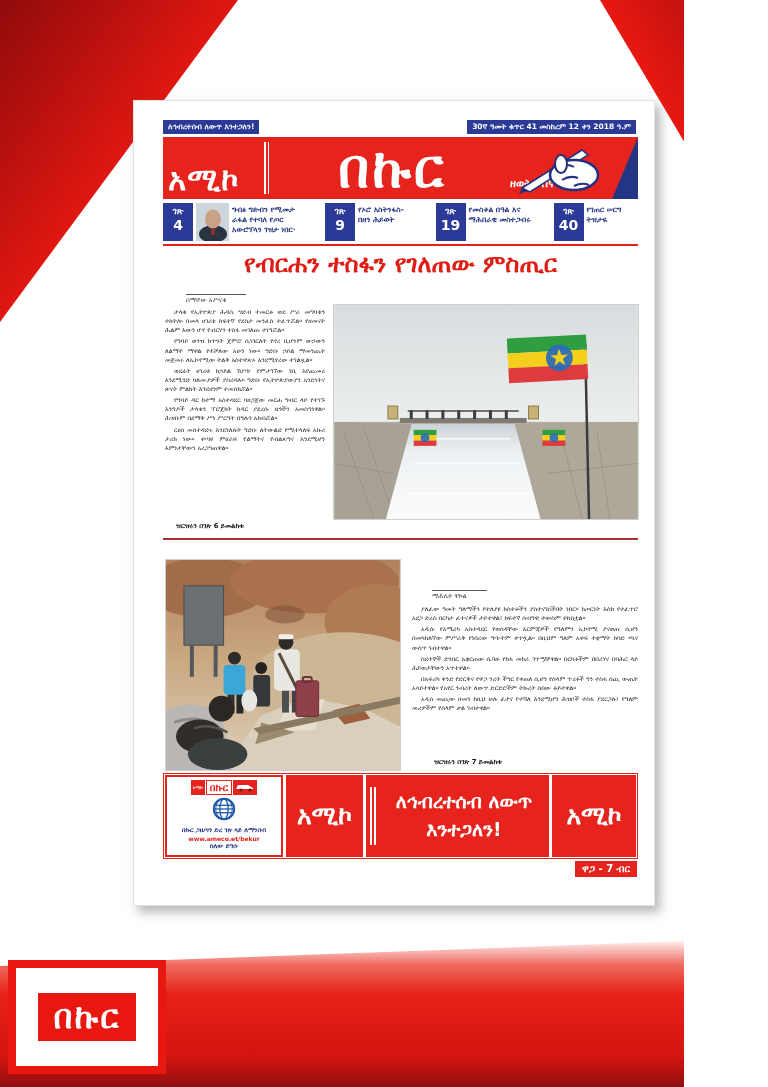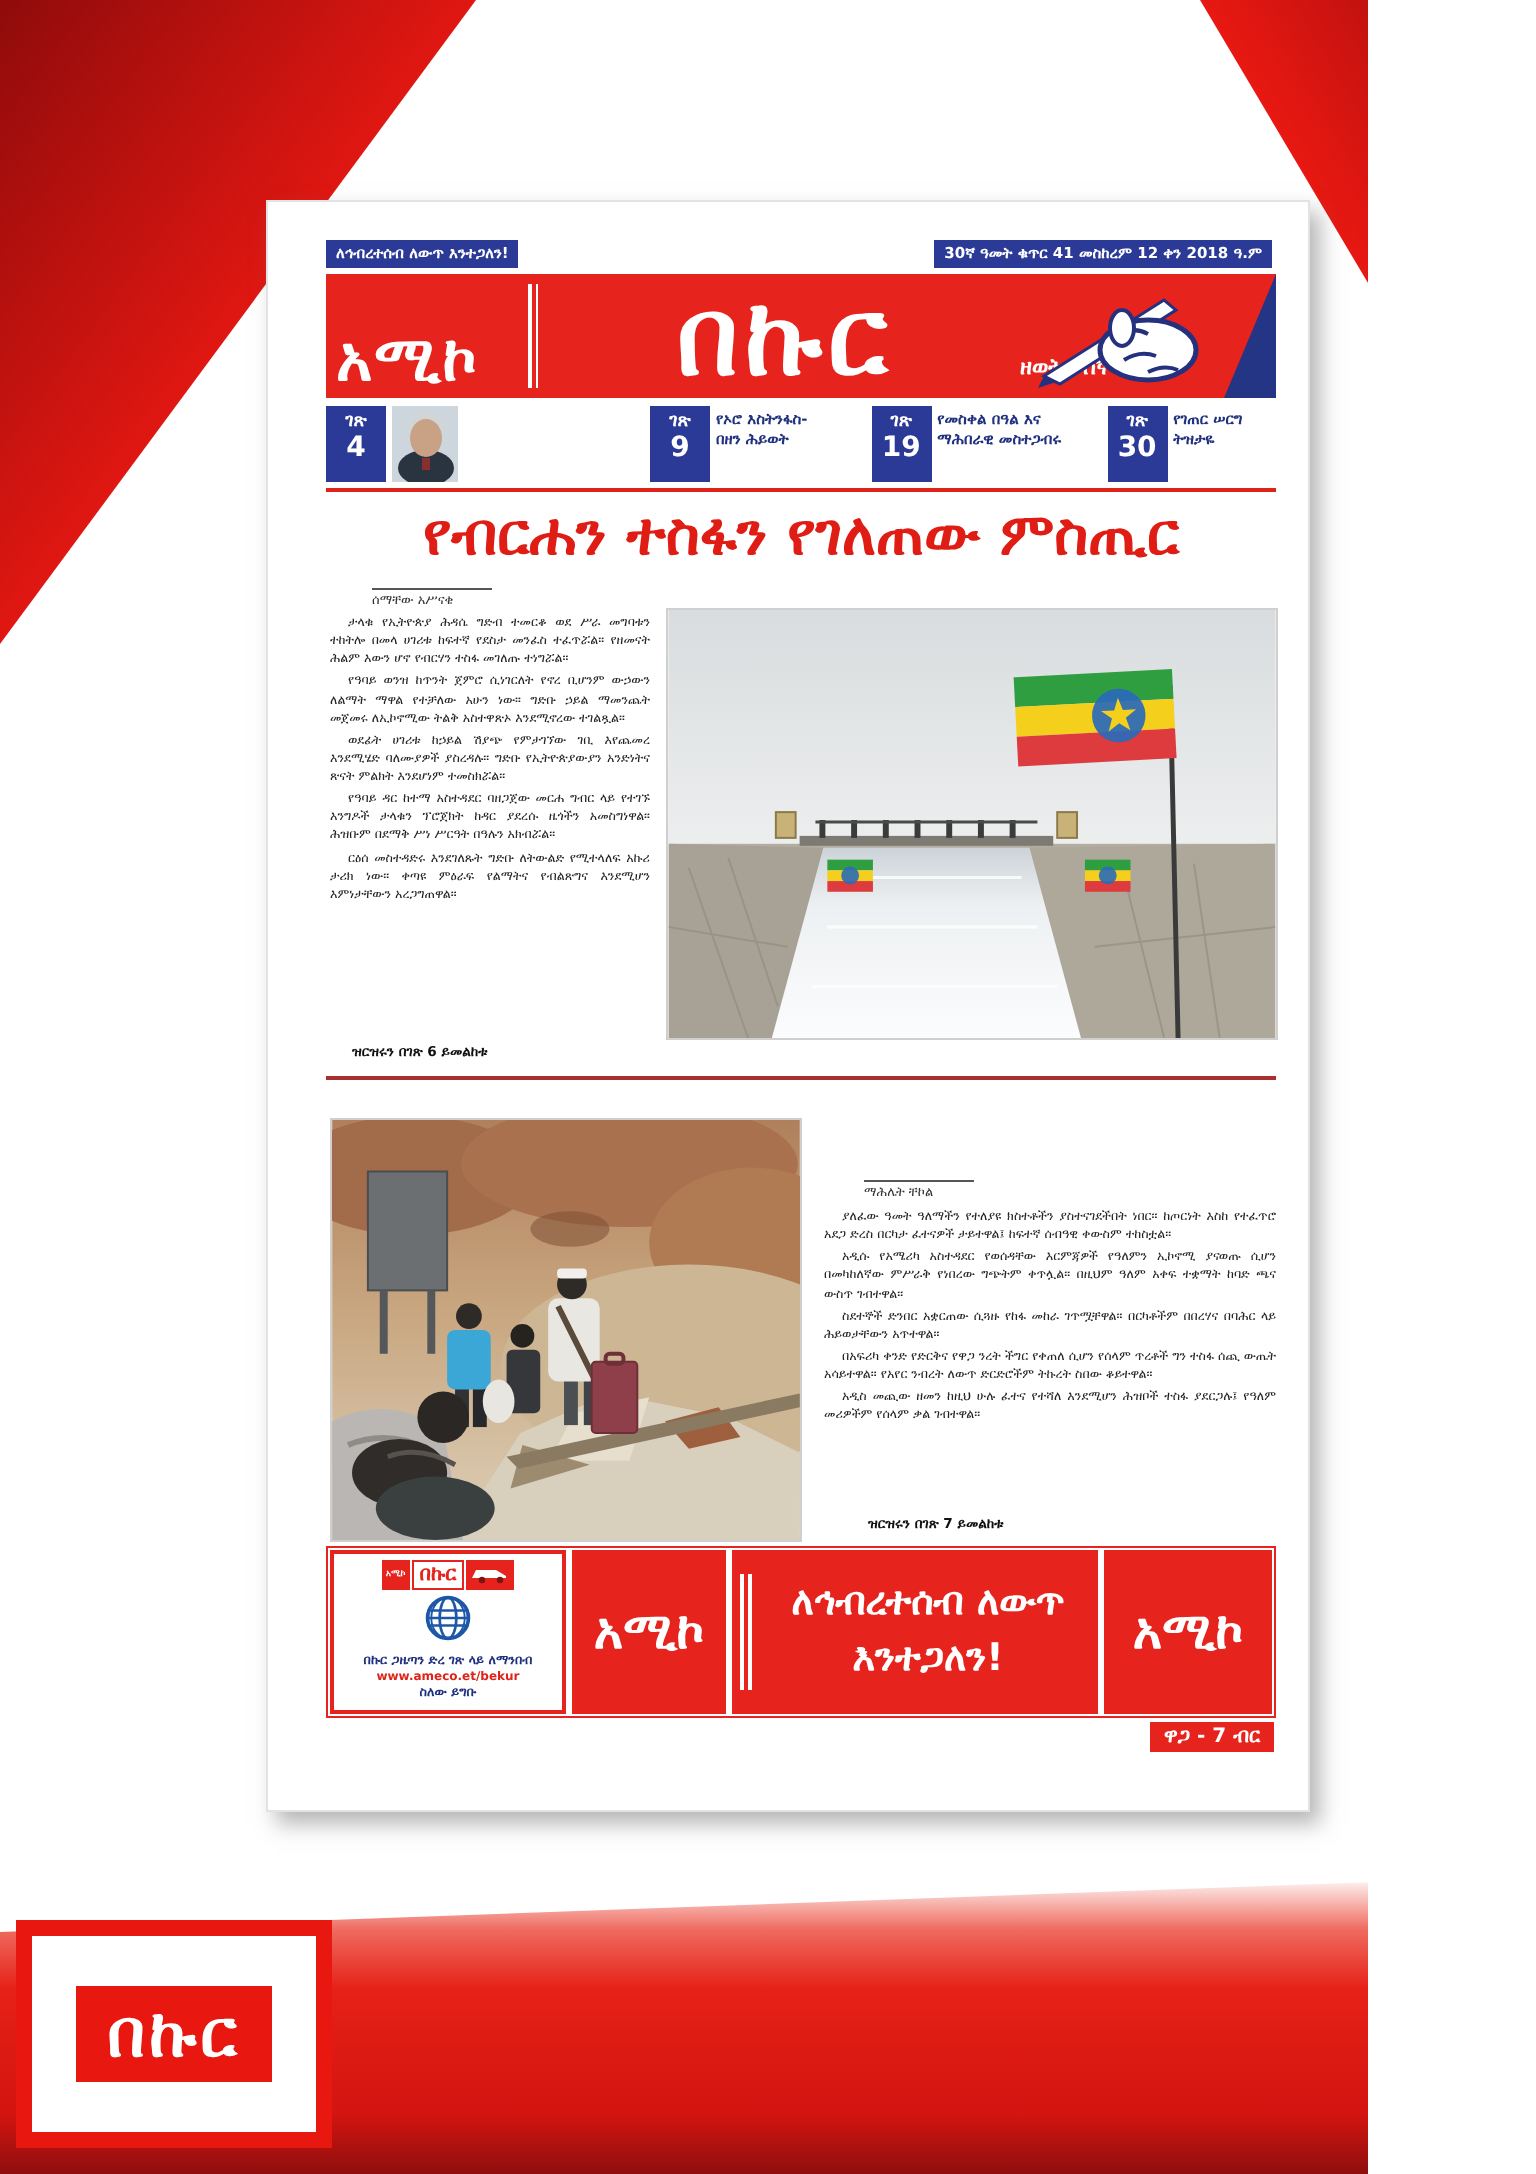--- a/index.html
+++ b/index.html
@@ -30,21 +30,21 @@
   .teaser{display:flex;gap:3px;}
   .pgbox{width:30px;height:38px;background:#2b3a96;color:#fff;text-align:center;flex:none;}
   .pg-label{font-size:9px;font-weight:bold;margin-top:3px;}
   .pg-num{font-size:14px;font-weight:800;line-height:16px;}
   .tphoto{width:33px;height:38px;flex:none;}
   .ttext{font-size:7.5px;font-weight:bold;color:#20317f;line-height:1.3;padding-top:2px;}
   .t1{width:158px;} .t2{width:102px;} .t3{width:110px;} .t4{width:92px;}
 
   .rule-top{position:absolute;left:29px;top:143px;width:475px;height:2px;background:#e02318;}
   .headline1{position:absolute;left:29px;top:149px;width:475px;text-align:center;
-             font-size:29px;font-weight:800;color:#e01d14;white-space:nowrap;}
+             font-size:24px;font-weight:800;color:#e01d14;white-space:nowrap;}
   .byline{position:absolute;font-size:6.5px;color:#333;border-top:1px solid #555;padding-top:1px;}
   .byline1{left:52px;top:193px;width:60px;}
   .bodycol{position:absolute;font-size:6.3px;line-height:1.45;color:#222;text-align:justify;overflow:hidden;}
   .bodycol p{margin:0 0 2px 0;text-indent:9px;}
   .col1{left:31px;top:206px;width:160px;height:212px;}
   .cont-note{position:absolute;font-size:6.8px;font-weight:bold;color:#111;}
   .cont1{left:42px;top:421px;}
   .photo-frame{position:absolute;border:1px solid #cfcfcf;background:#eee;overflow:hidden;}
   .photo1{left:199px;top:203px;width:306px;height:216px;}
 
@@ -145,39 +145,40 @@
           <div class="pg-label">ገጽ</div>
           <div class="pg-num">4</div>
         </div>
         <svg class="tphoto" viewBox="0 0 33 38">
           <rect width="33" height="38" fill="#cdd6dc"></rect>
           <ellipse cx="17" cy="31" rx="14" ry="9" fill="#2a3340"></ellipse>
           <ellipse cx="17" cy="16" rx="8" ry="9.5" fill="#c9a184"></ellipse>
           <path d="M8,13 a9,9 0 0 1 18,0 l-2,-4 a8,7 0 0 0 -14,0 z" fill="#d8d4cc"></path>
           <rect x="15" y="26" width="4" height="6" fill="#8a2f2f"></rect>
         </svg>
+        <div class="ttext">ግብፅ ግድብን የሚመታ ራፋል የተባለ የጦር አውሮፕላን ገዝታ ነበር·</div>
       </div>
       <div class="teaser t2">
         <div class="pgbox">
           <div class="pg-label">ገጽ</div>
           <div class="pg-num">9</div>
         </div>
         <div class="ttext">የኦሮ እስትንፋስ- በዘን ሕይወት</div>
       </div>
       <div class="teaser t3">
         <div class="pgbox">
           <div class="pg-label">ገጽ</div>
           <div class="pg-num">19</div>
         </div>
         <div class="ttext">የመስቀል በዓል እና ማሕበራዊ መስተጋብሩ</div>
       </div>
       <div class="teaser t4">
         <div class="pgbox">
           <div class="pg-label">ገጽ</div>
-          <div class="pg-num">30</div>
+          <div class="pg-num">40</div>
         </div>
         <div class="ttext">የገጠር ሠርግ ትዝታዬ</div>
       </div>
     </div>
     <div class="rule-top"></div>
 
     <div class="headline1">የብርሐን ተስፋን የገለጠው ምስጢር</div>
     <div class="byline byline1">ሰማቸው አሥናቄ</div>
     <div class="bodycol col1">
       <p>ታላቁ የኢትዮጵያ ሕዳሴ ግድብ ተመርቆ ወደ ሥራ መግባቱን ተከትሎ በመላ ሀገሪቱ ከፍተኛ የደስታ መንፈስ ተፈጥሯል። የዘመናት ሕልም እውን ሆኖ የብርሃን ተስፋ መገለጡ ተነግሯል።</p>

